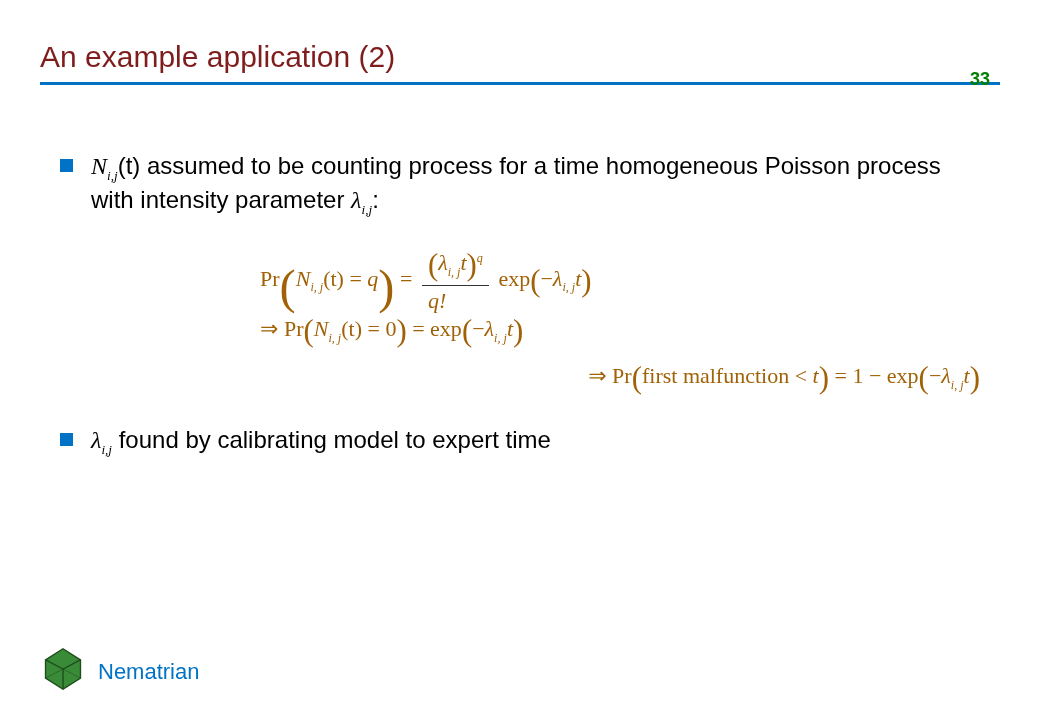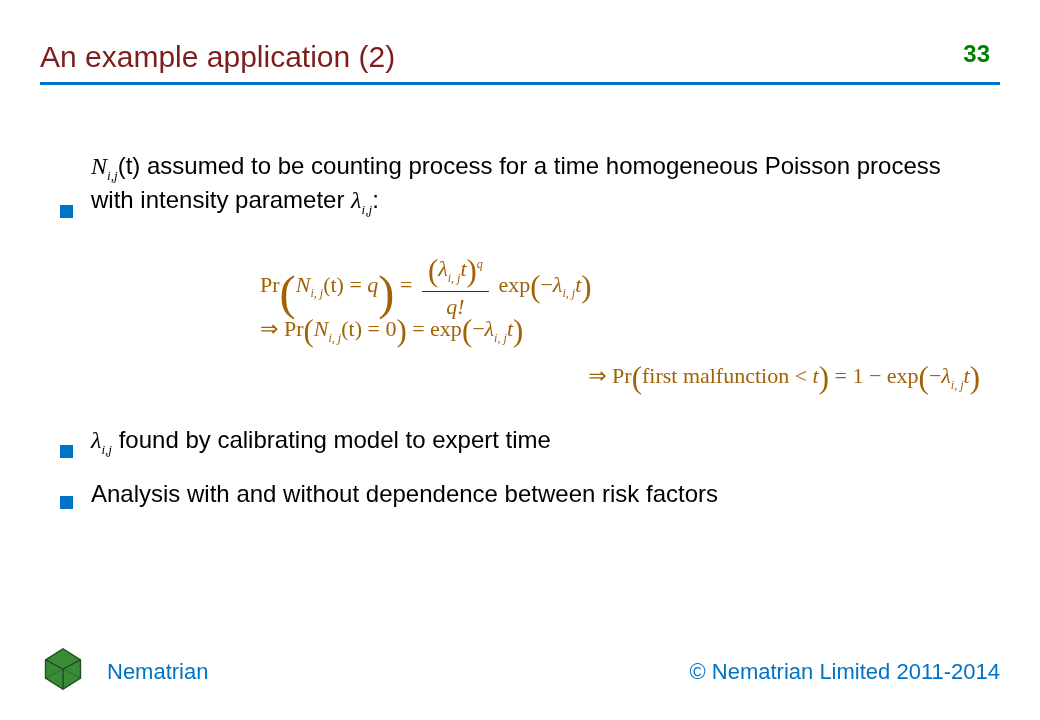--- a/index.html
+++ b/index.html
@@ -24,40 +24,40 @@
     left: 40px;
     right: 40px;
   }
   .title {
     font-size: 30px;
     font-weight: normal;
     color: #7f1d1d;
   }
   .page-num {
     position: absolute;
-    top: 0;
+    top: 29px;
     right: 10px;
-    font-size: 24px;
+    font-size: 18px;
     font-weight: bold;
     color: #008000;
   }
   .rule {
     border: none;
     border-top: 3px solid #0073c6;
     margin-top: 8px;
   }
   .body {
     position: absolute;
     top: 150px;
     left: 60px;
     right: 60px;
   }
   .bullet-item {
     display: flex;
-    align-items: flex-end;
+    align-items: flex-start;
     margin-bottom: 20px;
     font-size: 24px;
     line-height: 1.3;
   }
   .bullet-item .sq {
     flex: 0 0 auto;
     width: 13px;
     height: 13px;
     background: #0073c6;
     margin-top: 9px;
@@ -73,22 +73,21 @@
     color: #a16207;
   }
   .math-block .line1 { padding-left: 200px; height: 60px; position: relative; }
   .math-block .line2 { padding-left: 200px; margin-top: 16px; }
   .math-block .line3 { padding-left: 200px; margin-top: 12px; text-align: right; }
 
   
   .frac {
     display: inline-block;
     vertical-align: middle;
-    text-align: center;
-    margin: 16px 4px;
+    margin: 10px 4px;
   }
   .frac .num {
     display: block;
     border-bottom: 1px solid #323232;
     padding: 0 6px 2px 6px;
   }
   .frac .den {
     display: block;
     padding: 2px 6px 0 6px;
   }
@@ -119,21 +118,21 @@
     bottom: 22px;
     display: flex;
     align-items: center;
     justify-content: space-between;
     color: #0073c6;
     font-size: 22px;
   }
   .brand {
     display: flex;
     align-items: center;
-    gap: 21px;
+    gap: 12px;
   }
   .brand svg {
     width: 46px;
     height: 46px;
   }
   .lambda { font-family: 'Times New Roman', Times, serif; font-style: italic; }
 </style>
 </head>
 <body>
 
@@ -170,35 +169,30 @@
       </div>
     </div>
 
     <div class="bullet-item">
       <div class="sq"></div>
       <div class="txt">
         <span class="lambda">λ</span><span class="sub" style="font-family:'Times New Roman',serif">i,j</span><span> found by calibrating model to expert time</span>
       </div>
     </div>
 
-    <div class="bullet-item">
-      <div class="sq"></div>
-      <div class="txt">Analysis with and without dependence between risk factors</div>
-    </div>
 
   </div>
 
   <div class="footer">
     <div class="brand">
       <span>
         <svg viewBox="0 0 100 100">
           <polygon points="50,6 88,30 88,70 50,94 12,70 12,30" fill="#3a8b37" stroke="#1d4d1c" stroke-width="3"></polygon>
           <polyline points="12,30 50,50 88,30" fill="none" stroke="#1d4d1c" stroke-width="3"></polyline>
           <line x1="50" y1="50" x2="50" y2="94" stroke="#1d4d1c" stroke-width="3"></line>
           <polyline points="12,70 50,50 88,70" fill="none" stroke="#1d4d1c" stroke-width="2" opacity="0.6"></polyline>
         </svg>
       </span>
       <span>Nematrian</span>
     </div>
-    <div>© Nematrian Limited 2011-2014</div>
   </div>
 
 </div>
 
 </body></html>

